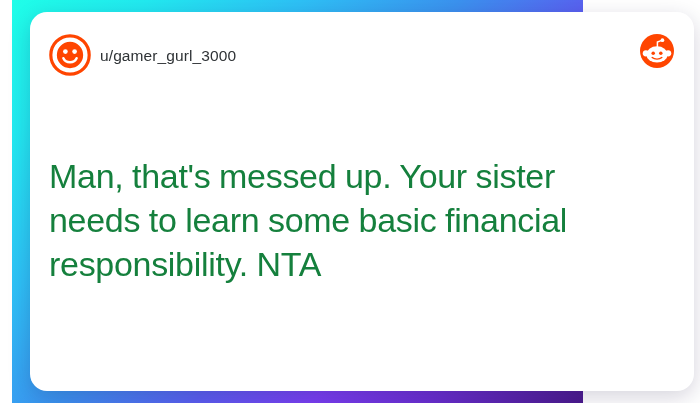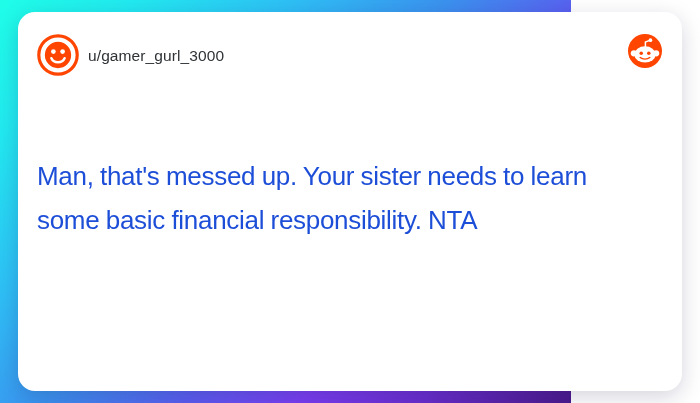--- a/index.html
+++ b/index.html
@@ -20,20 +20,21 @@
     background: linear-gradient(135deg,
         #1ffee8 0%,
         #22e9f0 14%,
         #2ec0f6 30%,
         #3b92ef 46%,
         #5a5ff0 60%,
         #7a3ff2 72%,
         #6a2fd0 84%,
         #4a1a8c 100%);
     box-sizing: border-box;
+    margin-left: 12px;
   }
 
   
   #card {
     position: absolute;
     left: 18px;
     top: 12px;
     width: 664px;
     height: 379px;
     background: #ffffff;
@@ -85,24 +86,24 @@
   
   #post-body {
     position: absolute;
     left: 19px;
     top: 142px;
     right: 40px;
   }
 
   .post-text {
     margin: 0;
-    font-size: 26px;
+    font-size: 34px;
     line-height: 44px;
     font-weight: 300;
-    color: #1d4ed8;
+    color: #15803d;
     letter-spacing: -0.3px;
     font-family: "Liberation Sans", sans-serif;
     word-spacing: -0.5px;
   }
 </style>
 </head>
 <body>
 
 <div id="stage">
 

